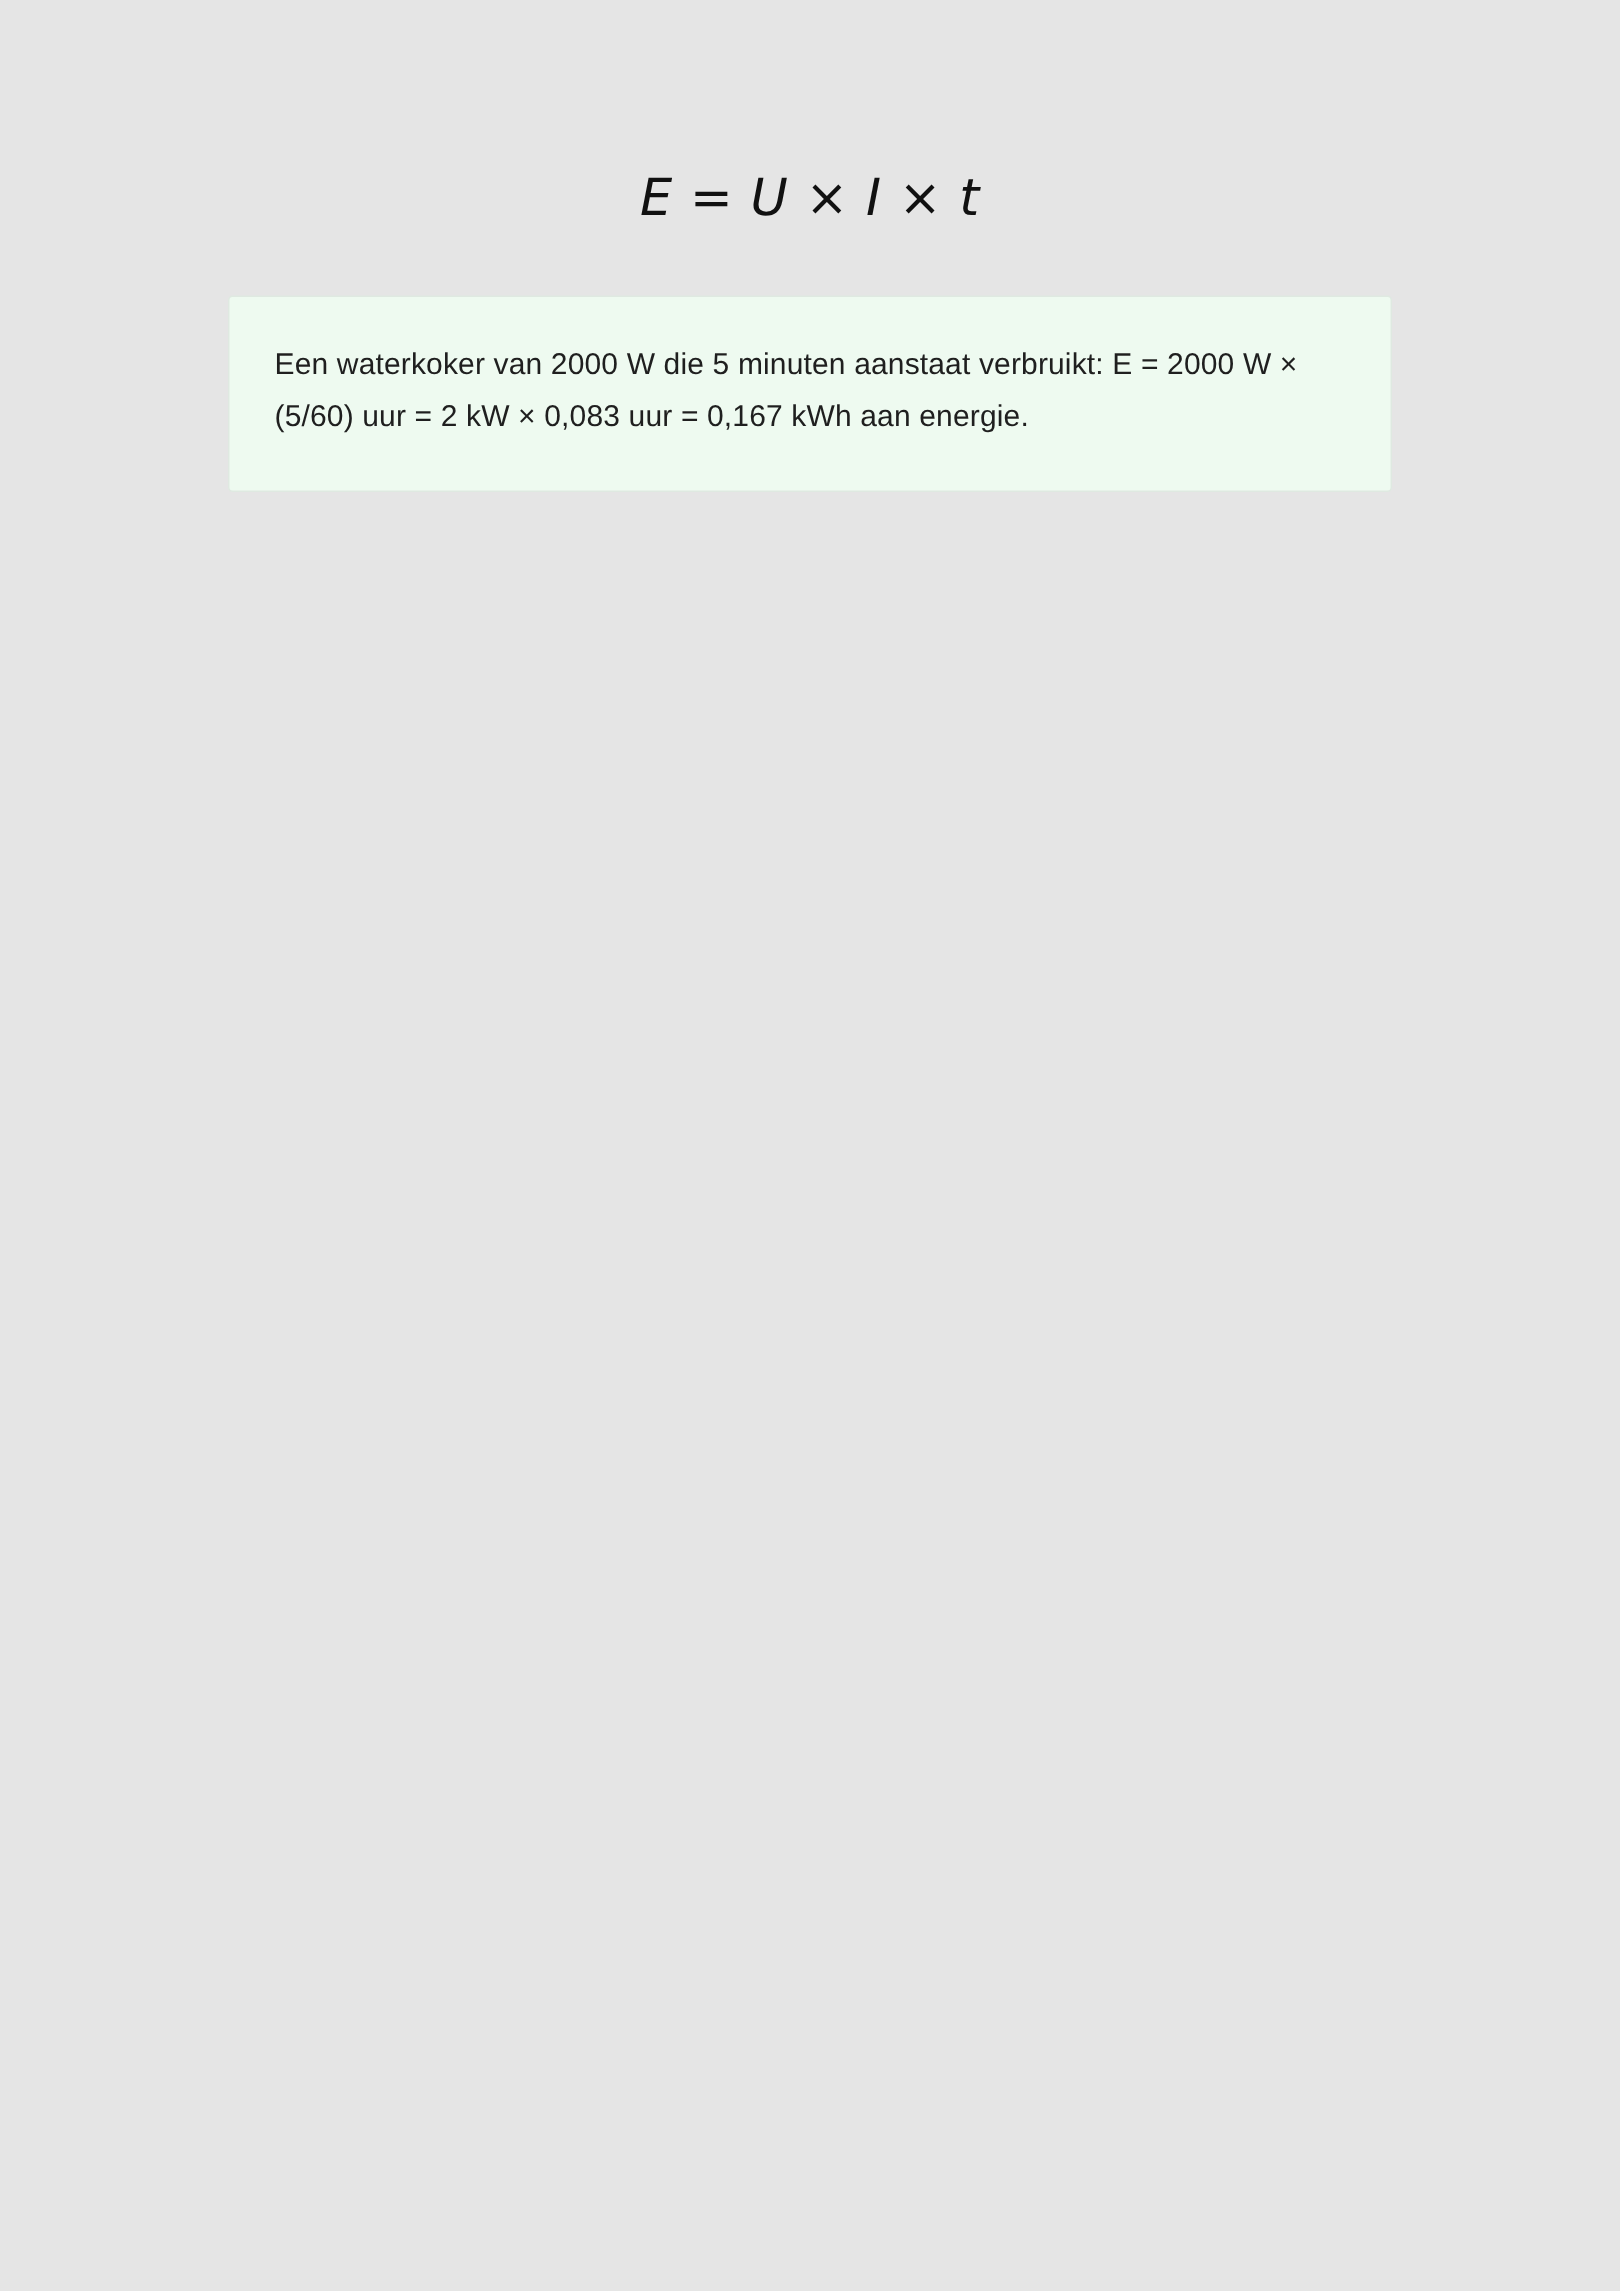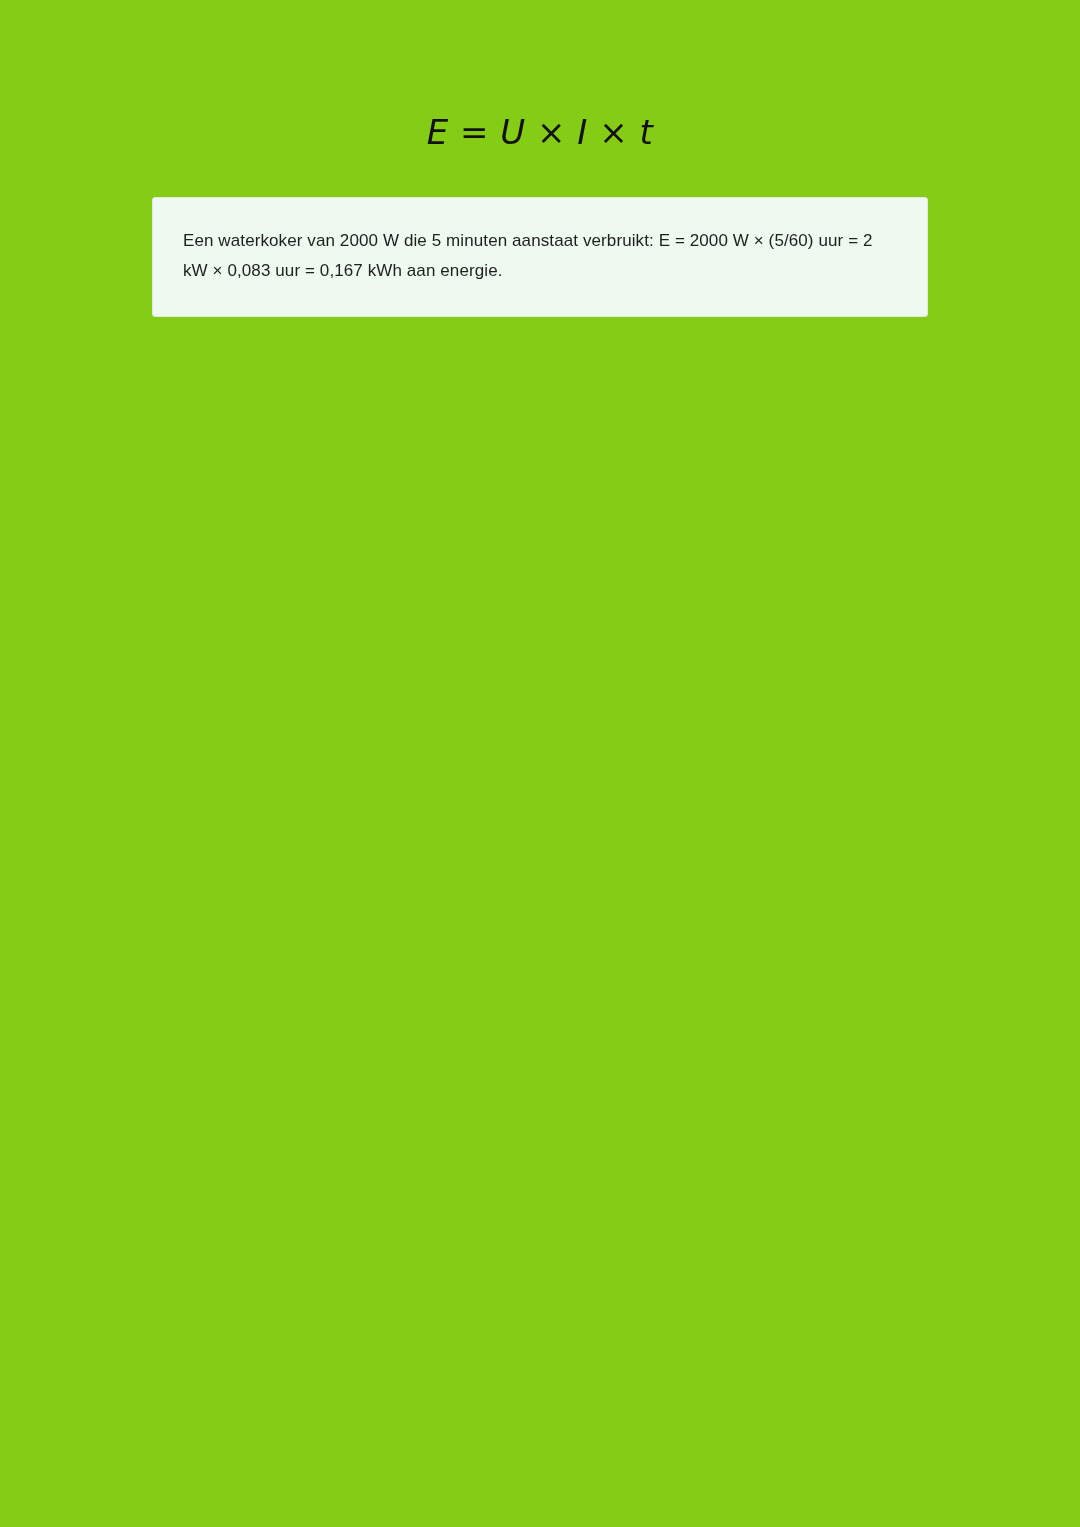--- a/index.html
+++ b/index.html
@@ -14,21 +14,21 @@
     color: #1a1a1a;
     position: relative;
     overflow: hidden;
   }
 
   .page {
     width: 1080px;
     height: 1527px;
     box-sizing: border-box;
     padding: 0 152px;
-    background: #84cc16;
+    background: #e5e5e5;
   }
 
   .formula {
     margin: 0;
     padding-top: 112px;
     text-align: center;
     font-family: "DejaVu Sans", sans-serif;
     font-style: italic;
     font-size: 34px;
     font-weight: 400;
@@ -52,21 +52,21 @@
     box-sizing: border-box;
     width: 776px;
     background: #eefaf0;
     border: 1px solid #dfe9e1;
     border-radius: 3px;
     padding: 28px 30px 30px 30px;
   }
 
   .callout p {
     margin: 0;
-    font-size: 17px;
+    font-size: 20px;
     line-height: 1.78;
     color: #1f1f1f;
     letter-spacing: 0.1px;
   }
 </style>
 </head>
 <body>
 
 <div class="page">
 

